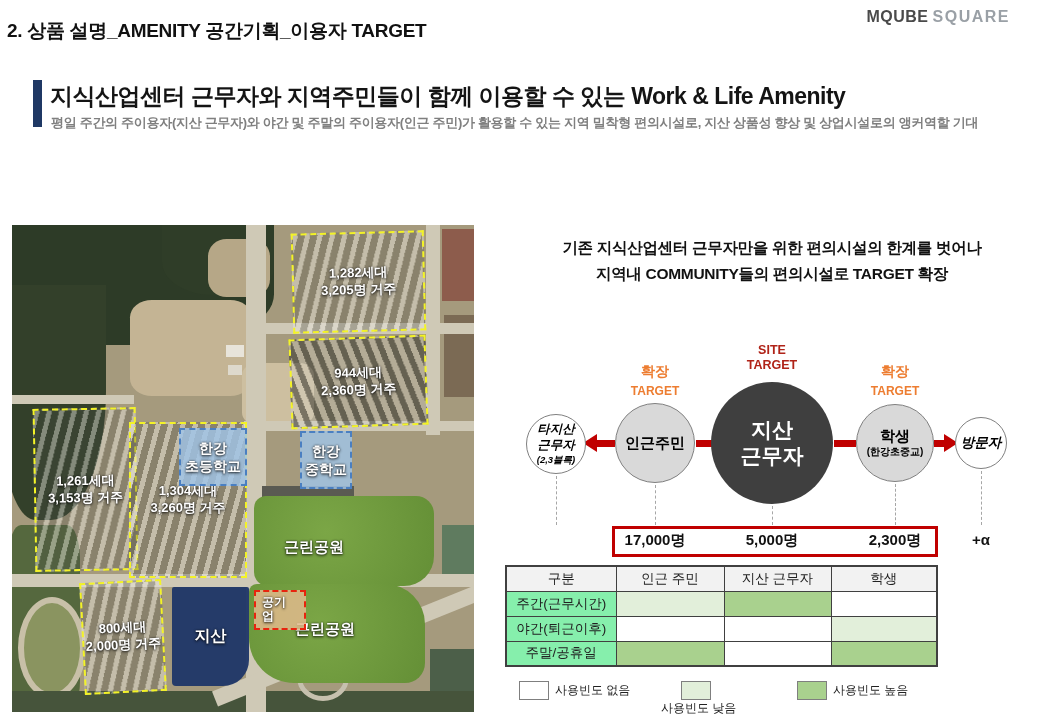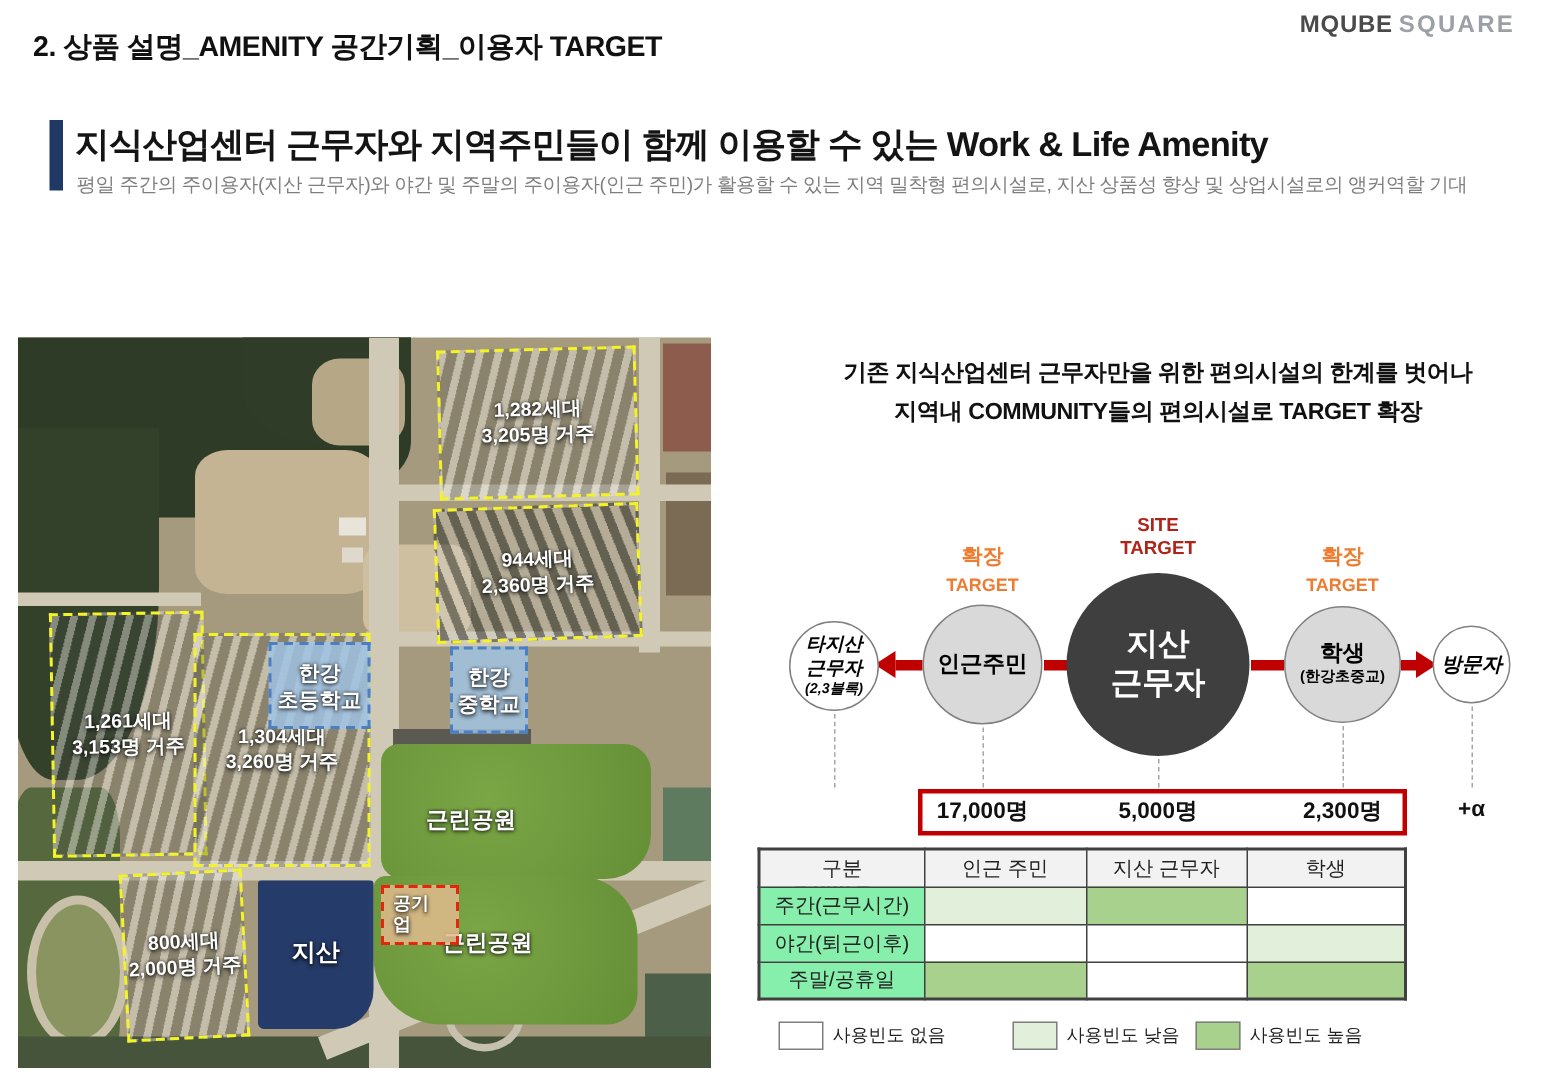--- a/index.html
+++ b/index.html
@@ -2,21 +2,21 @@
 <html><head>
 <meta charset="utf-8">
 <style>
   * { margin:0; padding:0; box-sizing:border-box; }
   html,body { background:#fff; }
   body { font-family:"Liberation Sans","DejaVu Sans",sans-serif; }
   .page { position:relative; width:1040px; height:720px; background:#fff; overflow:hidden; }
   .abs { position:absolute; }
 
   
-  .page-title { left:22px; top:18px; font-size:19px; font-weight:bold; color:#111; letter-spacing:-0.3px; }
+  .page-title { left:7px; top:18px; font-size:19px; font-weight:bold; color:#111; letter-spacing:-0.3px; }
   .logo { right:30px; top:8px; font-size:16px; font-weight:bold; letter-spacing:0.5px; }
   .logo .lg1 { color:#4a4a4a; }
   .logo .lg2 { color:#9aa0a6; margin-left:4px; letter-spacing:1.5px; }
   .hl-bar { left:33px; top:80px; width:9px; height:47px; background:#1F3864; }
   .hl-title { left:50px; top:81px; font-size:23px; font-weight:bold; color:#141414; letter-spacing:-0.5px; }
   .hl-sub { left:51px; top:114px; font-size:13px; color:#7f7f7f; letter-spacing:-0.3px; }
 
   
   .map { left:12px; top:225px; width:462px; height:487px; background:#a59a7d; overflow:hidden; }
   .terr { position:absolute; }
@@ -78,21 +78,21 @@
 <body>
 
 <div class="page">
 
   <div class="abs page-title" style="position: absolute;">2. 상품 설명_AMENITY 공간기획_이용자 TARGET</div>
   <div class="abs logo" style="position: absolute;">
     <span class="lg1">MQUBE</span><span class="lg2">SQUARE</span>
   </div>
   <div class="abs hl-bar" style="position: absolute;"></div>
   <div class="abs hl-title" style="position: absolute;">지식산업센터 근무자와 지역주민들이 함께 이용할 수 있는 Work &amp; Life Amenity</div>
-  <div class="abs hl-sub" style="position: absolute;">평일 주간의 주이용자(지산 근무자)와 야간 및 주말의 주이용자(인근 주민)가 활용할 수 있는 지역 밀착형 편의시설로, 지산 상품성 향상 및 상업시설로의 앵커역할 기대</div>
+  <div class="abs hl-sub" style="position: absolute; font-weight: bold;">평일 주간의 주이용자(지산 근무자)와 야간 및 주말의 주이용자(인근 주민)가 활용할 수 있는 지역 밀착형 편의시설로, 지산 상품성 향상 및 상업시설로의 앵커역할 기대</div>
 
   <div class="abs map" style="position: absolute;">
 
     <div class="terr" style="left:-6px;top:-6px;width:268px;height:126px;background:#2d3b27;border-radius:0 0 40% 22%;"></div>
     <div class="terr" style="left:150px;top:-4px;width:112px;height:74px;background:#2f3d28;border-radius:0 0 35% 45%;"></div>
     <div class="terr" style="left:-6px;top:60px;width:100px;height:235px;background:#33402a;border-radius:0 0 55% 30%;"></div>
     <div class="terr" style="left:118px;top:75px;width:122px;height:96px;background:#c4b494;border-radius:18%;"></div>
     <div class="terr" style="left:196px;top:14px;width:62px;height:58px;background:#b6a787;border-radius:30%;"></div>
     <div class="terr" style="left:230px;top:138px;width:72px;height:62px;background:#cdbfa0;border-radius:20%;"></div>
     <div class="terr" style="left:-4px;top:300px;width:72px;height:190px;background:#55683e;border-radius:18%;"></div>
@@ -248,21 +248,21 @@
       <td style="background: rgb(255, 255, 255);"></td>
       <td style="background: rgb(169, 209, 142);"></td>
     </tr>
   </tbody>
     </table>
 
   <div class="legend-item" style="left: 519px; top: 681px; position: absolute;">
     <div class="legend-swatch" style="background: rgb(255, 255, 255);"></div>
     <div class="legend-label">사용빈도 없음</div>
   </div>
-  <div class="legend-item" style="left: 675px; top: 681px; position: absolute;">
+  <div class="legend-item" style="left: 661px; top: 681px; position: absolute; flex-direction: column;">
     <div class="legend-swatch" style="background: rgb(226, 239, 218);"></div>
     <div class="legend-label">사용빈도 낮음</div>
   </div>
   <div class="legend-item" style="left: 797px; top: 681px; position: absolute;">
     <div class="legend-swatch" style="background: rgb(169, 209, 142);"></div>
     <div class="legend-label">사용빈도 높음</div>
   </div>
 
 </div>
 

